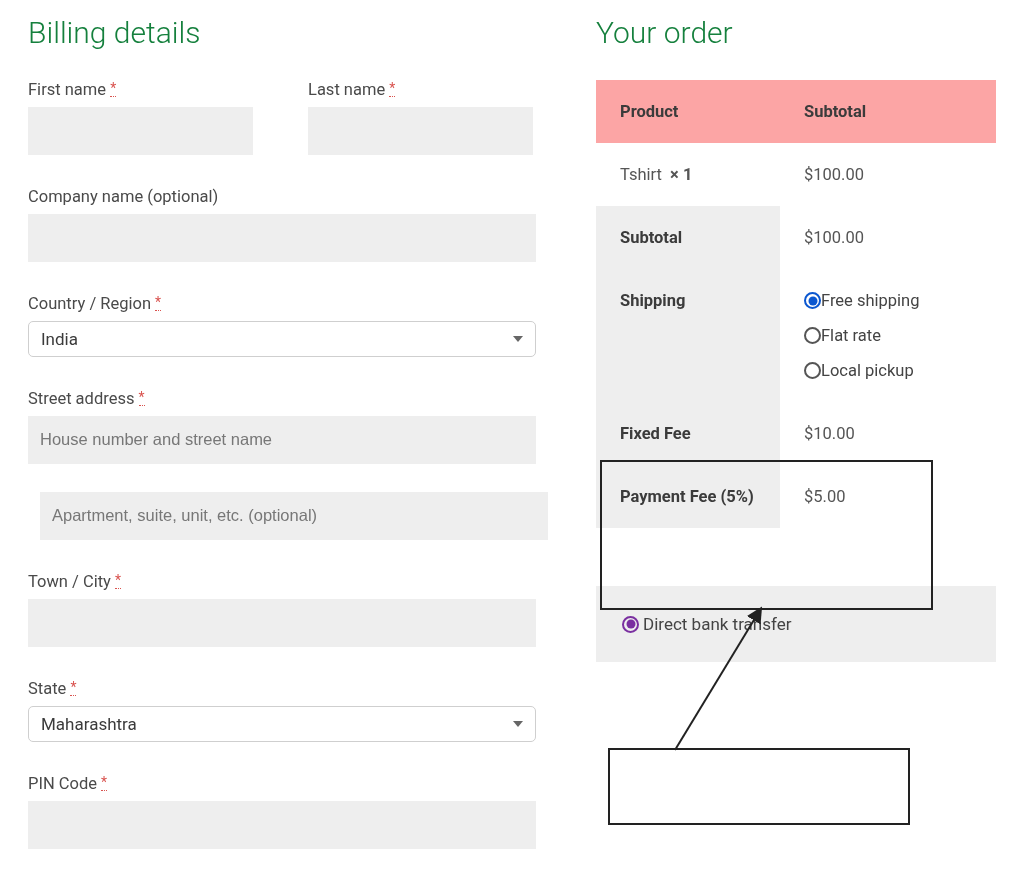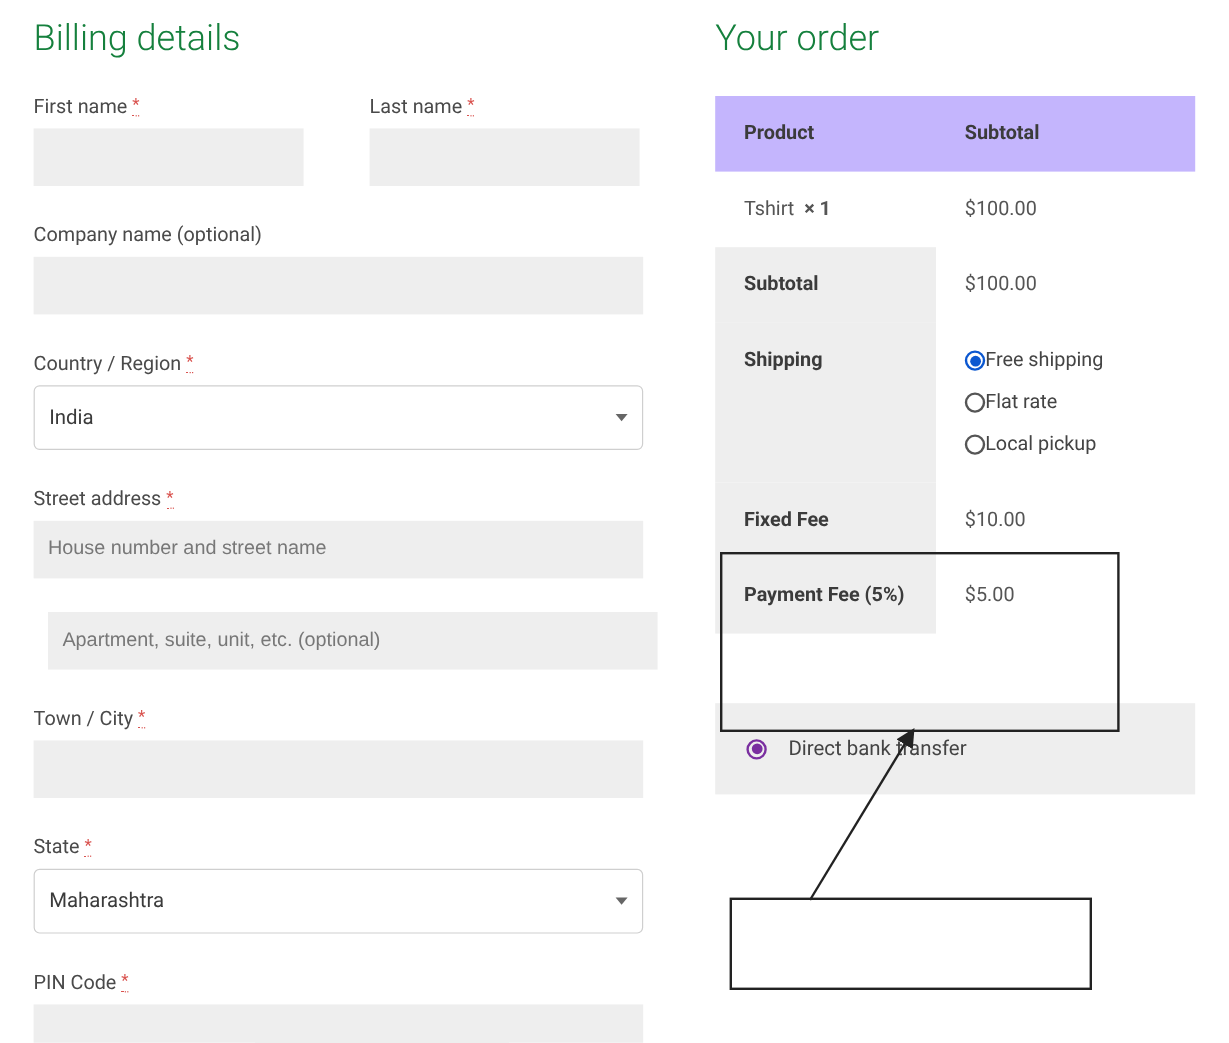--- a/index.html
+++ b/index.html
@@ -47,21 +47,21 @@
       border: none;
       padding: 0 12px;
       font-size: 16px;
       color: #333;
     }
     input.text-input::placeholder { color: #777; font-size: 16.5px; }
 
     .select-wrap {
       position: relative;
       width: 100%;
-      height: 54px;
+      height: 36px;
       border: 1px solid #cfcfcf;
       border-radius: 5px;
       background: #fff;
       display: flex;
       align-items: center;
       padding: 0 12px;
       font-size: 17px;
       color: #3b3b3b;
     }
     .select-wrap .caret {
@@ -82,21 +82,21 @@
     table.order-table {
       width: 100%;
       border-collapse: collapse;
     }
     table.order-table th, table.order-table td {
       text-align: left;
       padding: 22px 24px;
       font-size: 16.5px;
     }
     table.order-table thead th {
-      background: #c4b5fd;
+      background: #fca5a5;
       color: #3b3b3b;
       font-weight: 700;
     }
     table.order-table tbody td,
     table.order-table tfoot th, table.order-table tfoot td {
       color: #555;
     }
     table.order-table tfoot th { background: #eeeeee; font-weight: 700; color: #3b3b3b; width: 46%; }
     table.order-table tfoot td { background: #fff; }
     table.order-table tbody td.prodname { color: #555; }
@@ -132,21 +132,21 @@
     .annot-box.payment { left: 608px; top: 748px; width: 302px; height: 77px; }
 
     .payment-area {
       margin-top: 58px;
       background: #eeeeee;
       padding: 28px 26px;
     }
     .payment-radio-row {
       display: flex;
       align-items: center;
-      gap: 18px;
+      gap: 4px;
       font-size: 17px;
       color: #444;
     }
     .radio-purple {
       width: 17px; height: 17px;
       border: 2px solid #7a2fa0;
       border-radius: 50%;
       position: relative;
     }
     .radio-purple::after {

